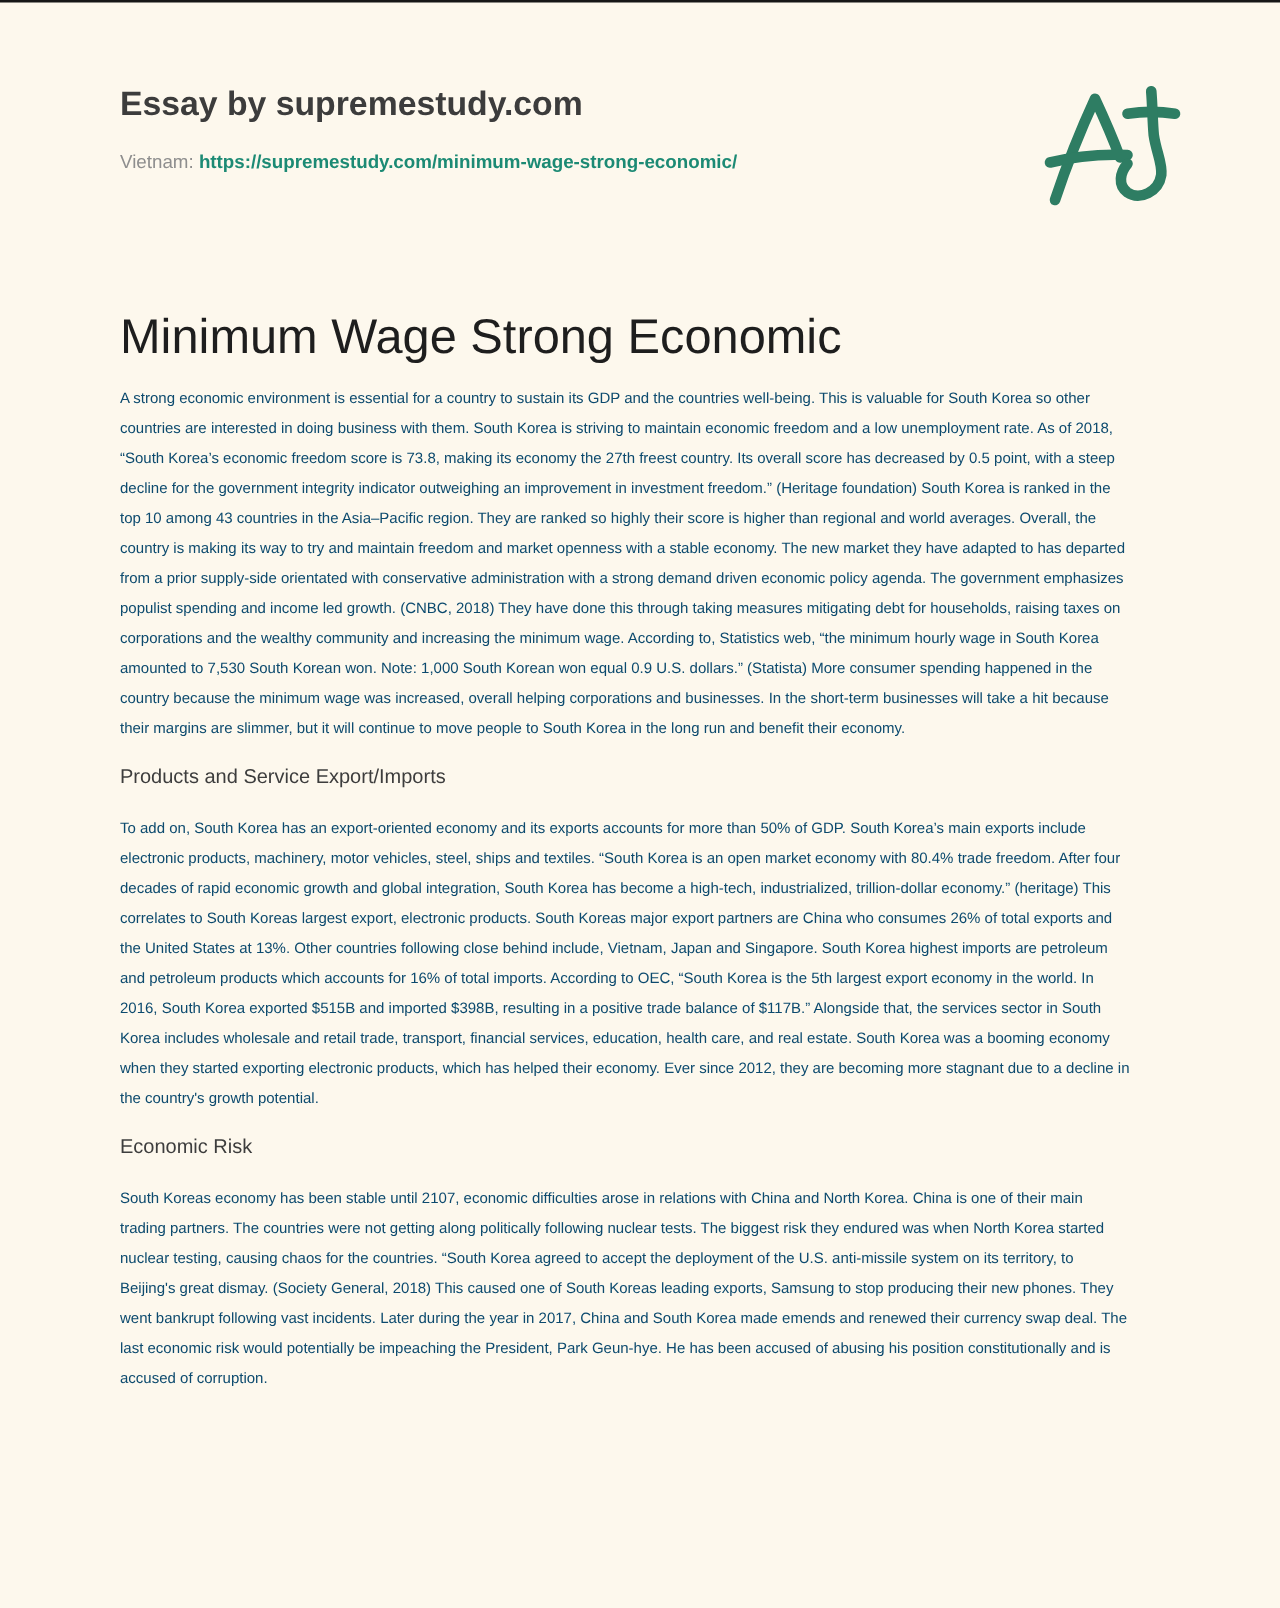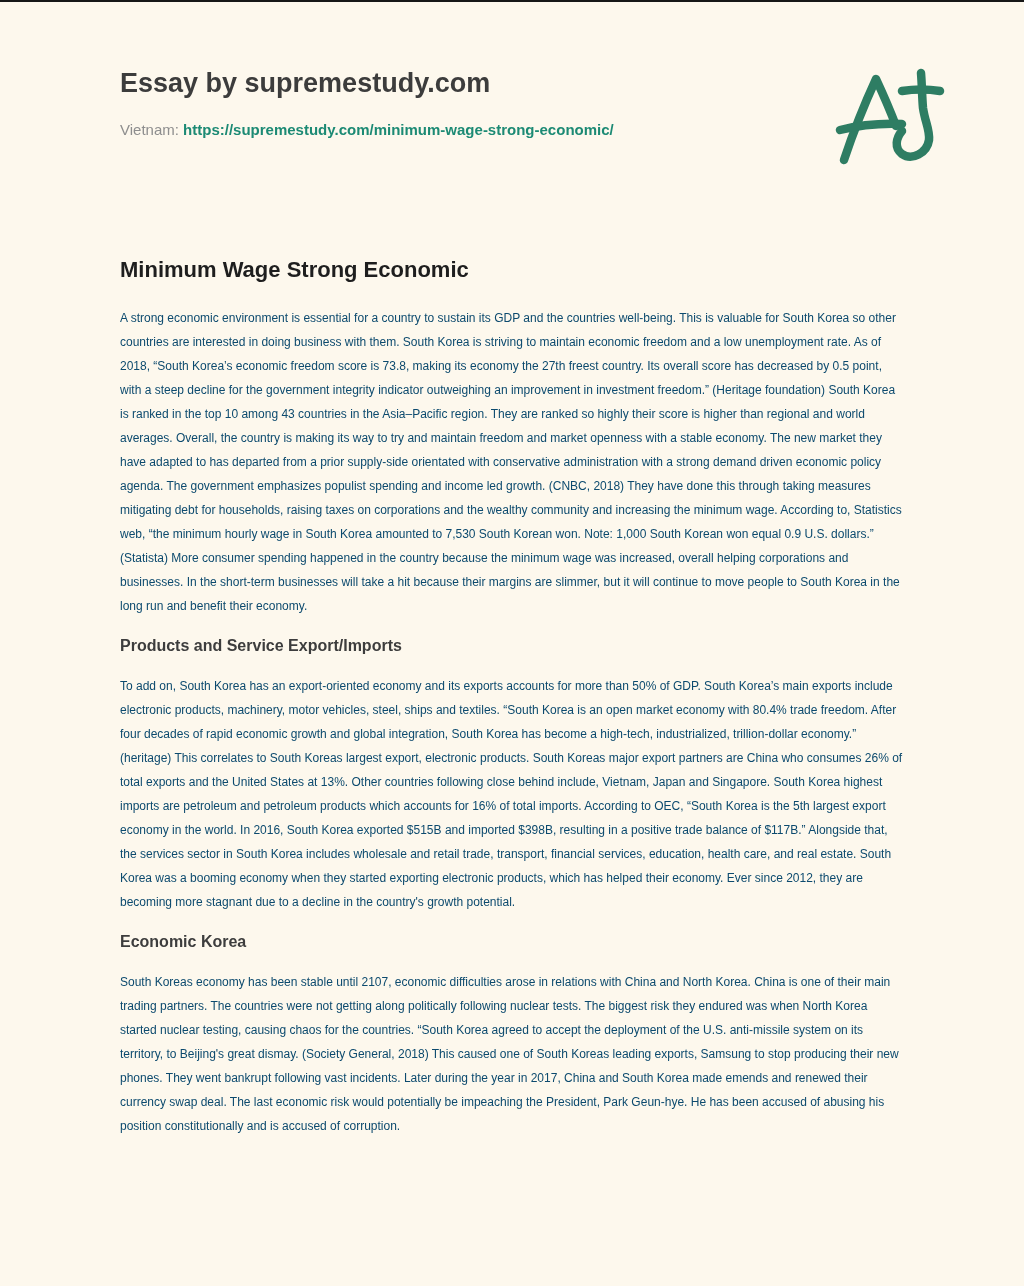--- a/index.html
+++ b/index.html
@@ -16,21 +16,20 @@
   }
   .top-rule {
     width: 100%;
     height: 2px;
     background: #171717;
   }
   .page {
     position: relative;
     box-sizing: border-box;
     padding: 64px 120px 0 96px;
-    margin-left: 24px;
   }
   .byline {
     font-size: 27px;
     line-height: 34px;
     font-weight: 700;
     color: #3c3c3c;
   }
   .source-line {
     margin-top: 20px;
     font-size: 15px;
@@ -51,31 +50,31 @@
     width: 130px;
     height: 110px;
   }
   .logo svg {
     display: block;
     width: 100%;
     height: 100%;
   }
   h1.essay-title {
     margin: 110px 0 16px 0;
-    font-size: 22px;
+    font-size: 39px;
     line-height: 40px;
-    font-weight: 700;
+    font-weight: 400;
     color: #1e1e1e;
     max-width: 840px;
   }
   h2.section-heading {
     margin: 16px 0;
     font-size: 16px;
     line-height: 24px;
-    font-weight: 700;
+    font-weight: 400;
     color: #3d3d3d;
     max-width: 840px;
   }
   p.essay-paragraph {
     margin: 16px 0;
     font-size: 12px;
     line-height: 24px;
     color: #0c4a6e;
     max-width: 840px;
   }
@@ -109,18 +108,18 @@
 
   <main>
     <h1 class="essay-title">Minimum Wage Strong Economic</h1>
 
     <p class="essay-paragraph">A strong economic environment is essential for a country to sustain its GDP and the countries well-being. This is valuable for South Korea so other countries are interested in doing business with them. South Korea is striving to maintain economic freedom and a low unemployment rate. As of 2018, “South Korea’s economic freedom score is 73.8, making its economy the 27th freest country. Its overall score has decreased by 0.5 point, with a steep decline for the government integrity indicator outweighing an improvement in investment freedom.” (Heritage foundation) South Korea is ranked in the top 10 among 43 countries in the Asia–Pacific region. They are ranked so highly their score is higher than regional and world averages. Overall, the country is making its way to try and maintain freedom and market openness with a stable economy. The new market they have adapted to has departed from a prior supply-side orientated with conservative administration with a strong demand driven economic policy agenda. The government emphasizes populist spending and income led growth. (CNBC, 2018) They have done this through taking measures mitigating debt for households, raising taxes on corporations and the wealthy community and increasing the minimum wage. According to, Statistics web, “the minimum hourly wage in South Korea amounted to 7,530 South Korean won. Note: 1,000 South Korean won equal 0.9 U.S. dollars.” (Statista) More consumer spending happened in the country because the minimum wage was increased, overall helping corporations and businesses. In the short-term businesses will take a hit because their margins are slimmer, but it will continue to move people to South Korea in the long run and benefit their economy.</p>
 
     <h2 class="section-heading">Products and Service Export/Imports</h2>
 
     <p class="essay-paragraph">To add on, South Korea has an export-oriented economy and its exports accounts for more than 50% of GDP. South Korea’s main exports include electronic products, machinery, motor vehicles, steel, ships and textiles. “South Korea is an open market economy with 80.4% trade freedom. After four decades of rapid economic growth and global integration, South Korea has become a high-tech, industrialized, trillion-dollar economy.” (heritage) This correlates to South Koreas largest export, electronic products. South Koreas major export partners are China who consumes 26% of total exports and the United States at 13%. Other countries following close behind include, Vietnam, Japan and Singapore. South Korea highest imports are petroleum and petroleum products which accounts for 16% of total imports. According to OEC, “South Korea is the 5th largest export economy in the world. In 2016, South Korea exported $515B and imported $398B, resulting in a positive trade balance of $117B.” Alongside that, the services sector in South Korea includes wholesale and retail trade, transport, financial services, education, health care, and real estate. South Korea was a booming economy when they started exporting electronic products, which has helped their economy. Ever since 2012, they are becoming more stagnant due to a decline in the country's growth potential.</p>
 
-    <h2 class="section-heading">Economic Korea</h2>
+    <h2 class="section-heading">Economic Risk</h2>
 
     <p class="essay-paragraph">South Koreas economy has been stable until 2107, economic difficulties arose in relations with China and North Korea. China is one of their main trading partners. The countries were not getting along politically following nuclear tests. The biggest risk they endured was when North Korea started nuclear testing, causing chaos for the countries. “South Korea agreed to accept the deployment of the U.S. anti-missile system on its territory, to Beijing's great dismay. (Society General, 2018) This caused one of South Koreas leading exports, Samsung to stop producing their new phones. They went bankrupt following vast incidents. Later during the year in 2017, China and South Korea made emends and renewed their currency swap deal. The last economic risk would potentially be impeaching the President, Park Geun-hye. He has been accused of abusing his position constitutionally and is accused of corruption.</p>
   </main>
 
 </div>
 
 </body></html>

